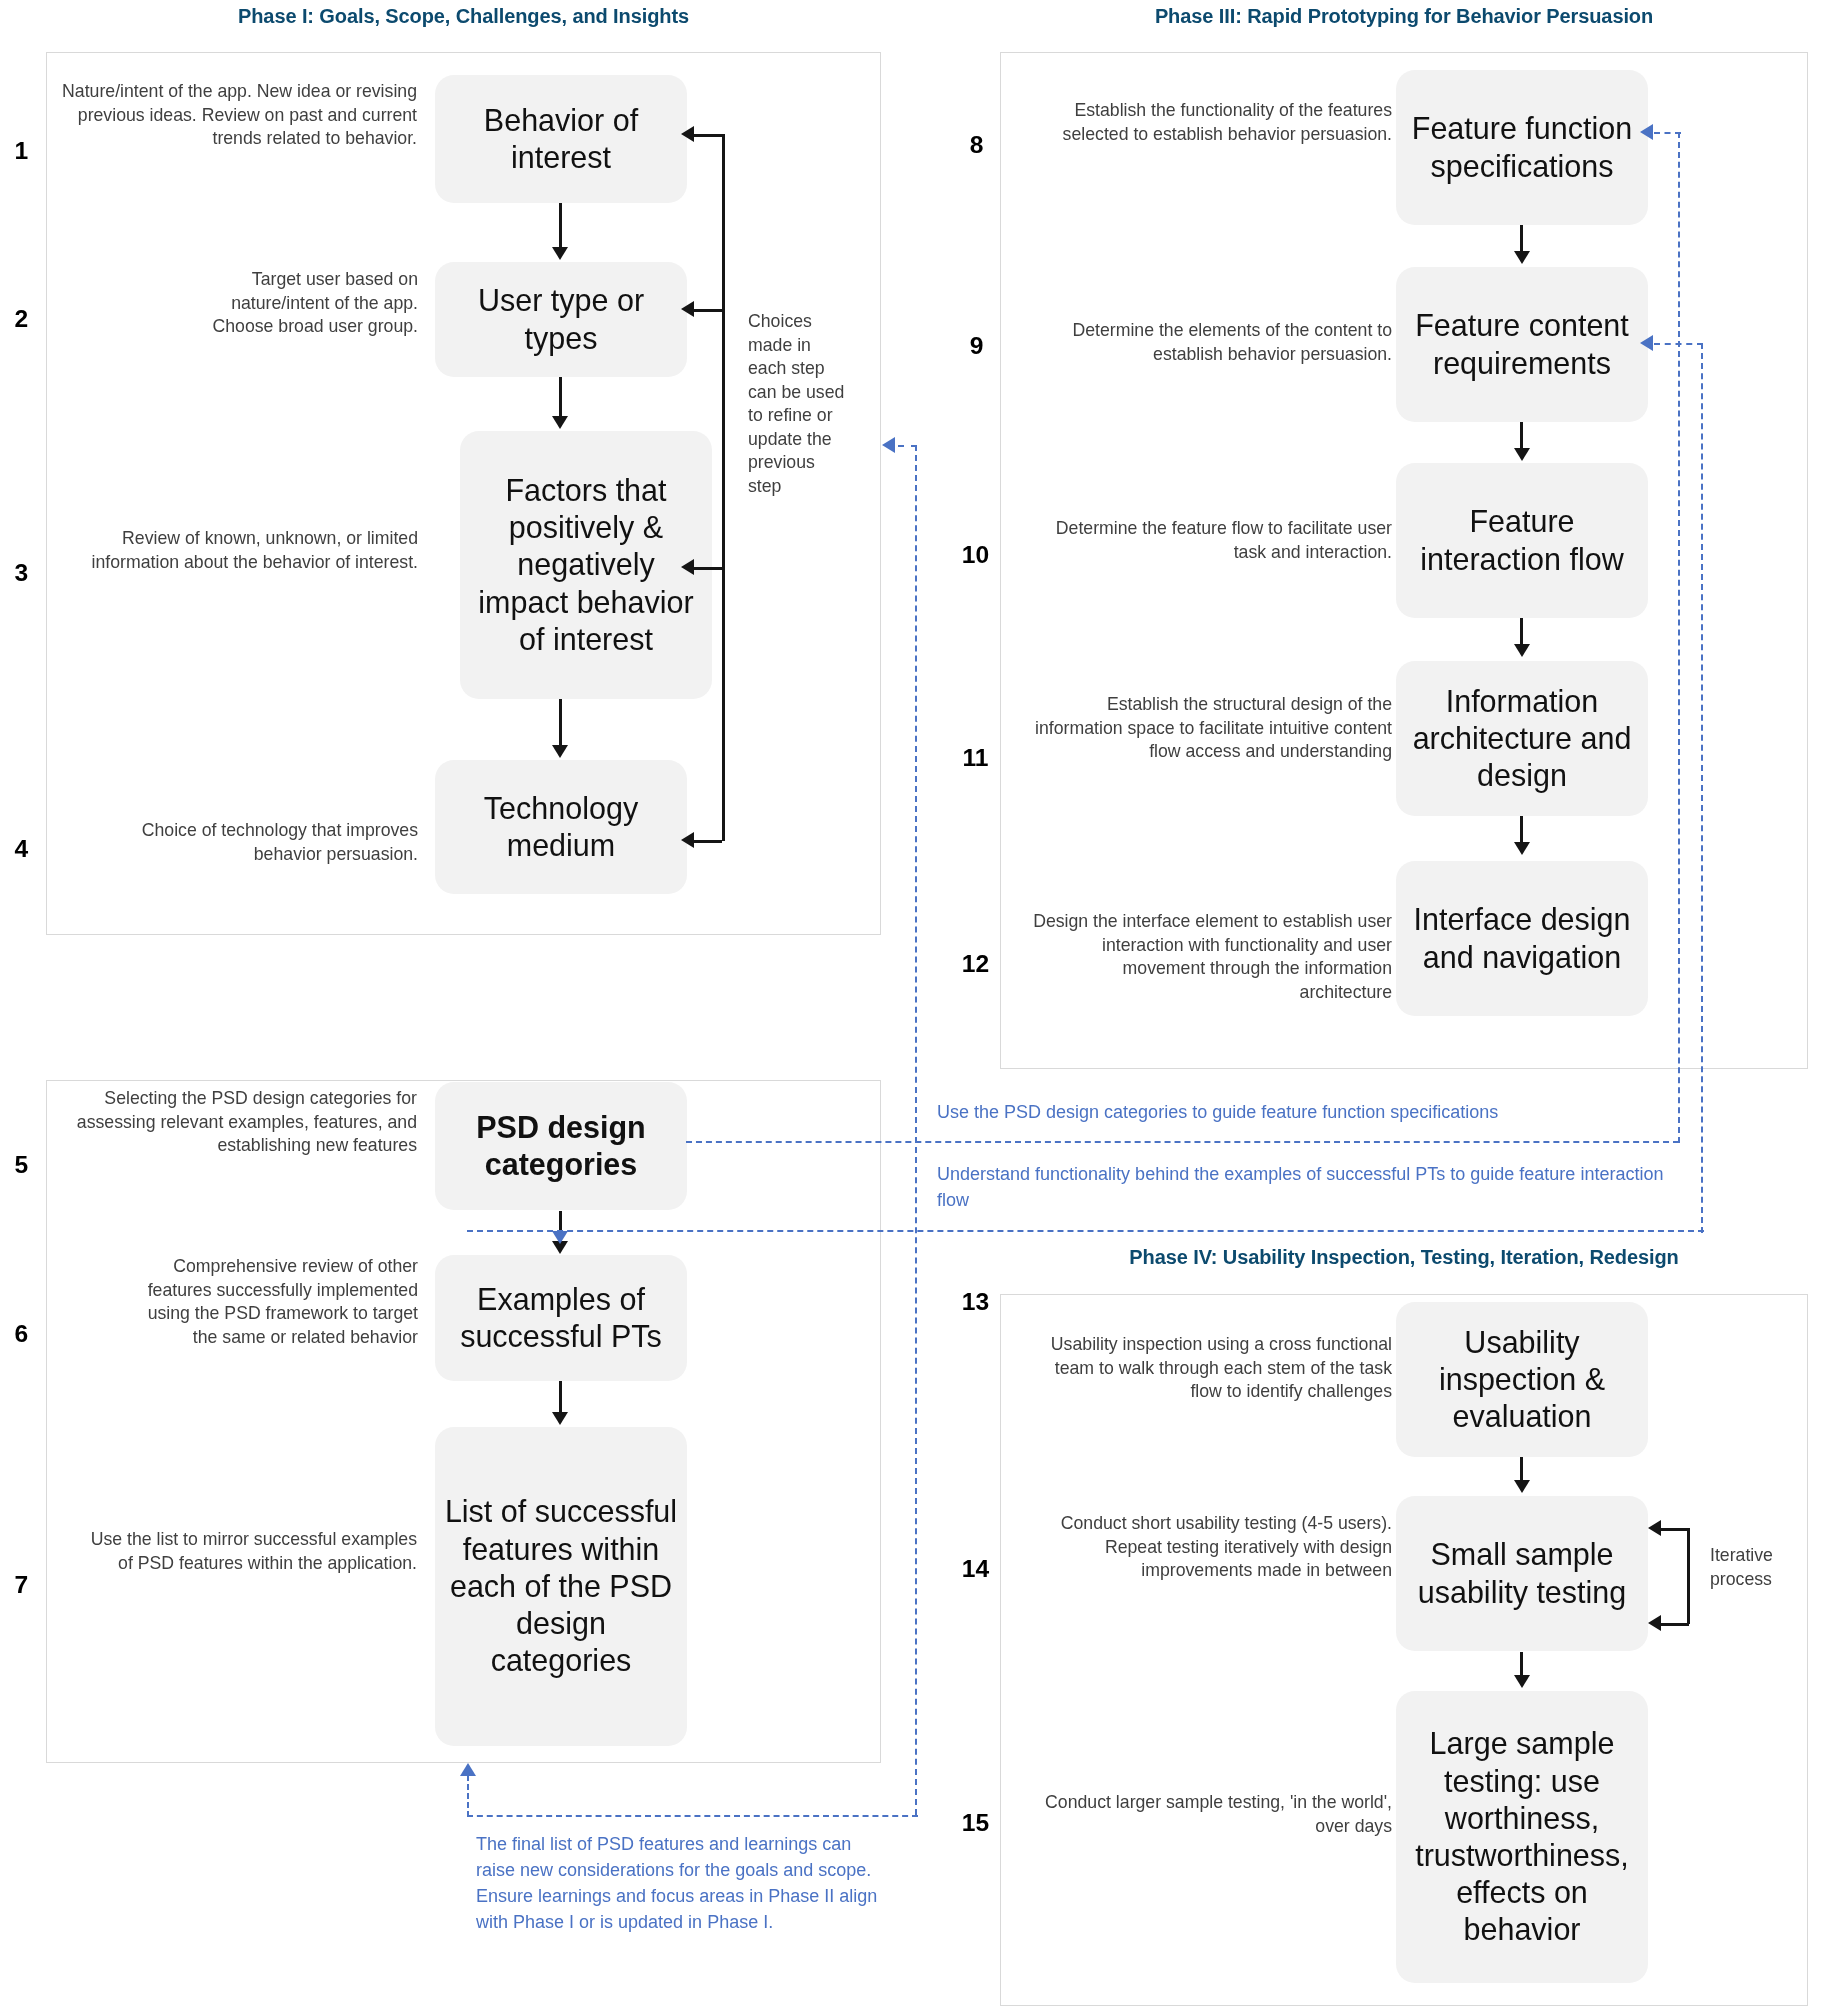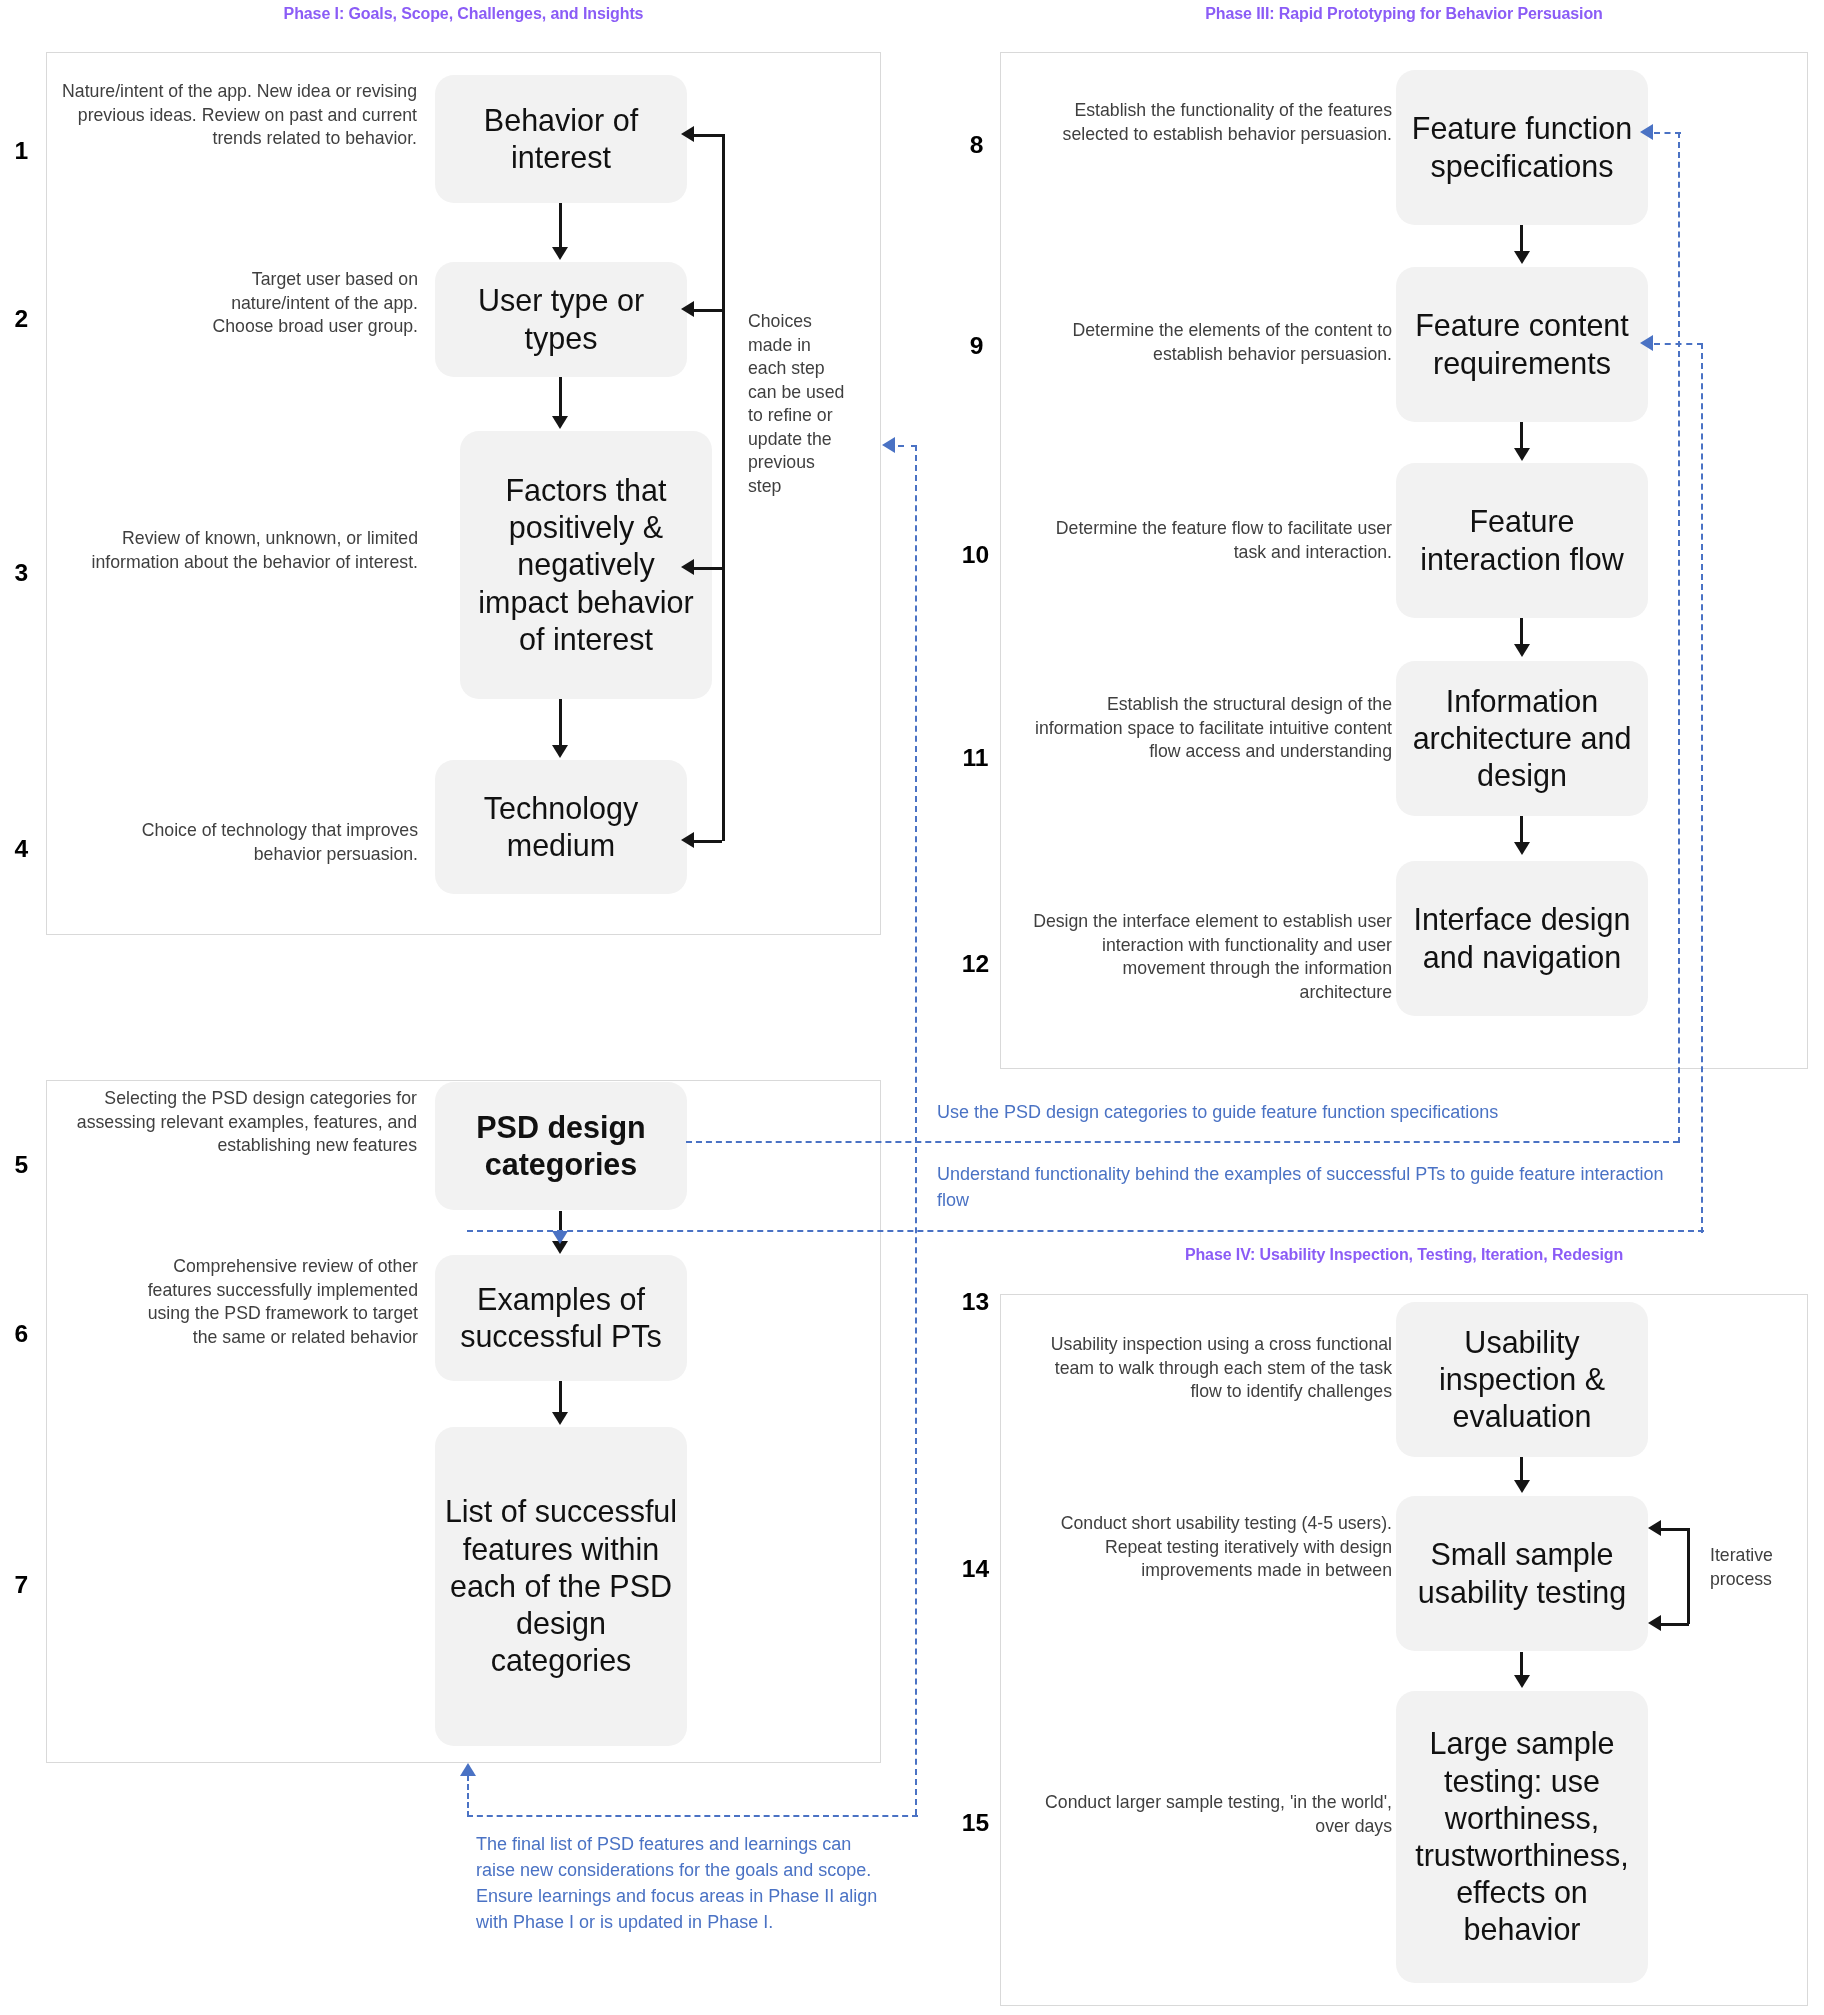--- a/index.html
+++ b/index.html
@@ -1,21 +1,21 @@
 <!DOCTYPE html>
 <html style="font-size:8.6px"><head>
 <meta charset="utf-8">
 <style>
   html,body{margin:0;padding:0;background:#ffffff;}
   body{font-family:"Liberation Sans", sans-serif;color:#111;}
   #canvas{position:relative;width:1824px;height:2015px;background:#fff;overflow:hidden;}
 
   .phase-title{
-    position:absolute;font-weight:bold;color:#8b5cf6;
-    text-align:center;font-size:16px;letter-spacing:-0.1px;
+    position:absolute;font-weight:bold;color:#0c4a6e;
+    text-align:center;font-size:20px;letter-spacing:-0.1px;
     white-space:nowrap;
   }
 
   .panel{
     position:absolute;border:1.6px solid #d9d9d9;background:transparent;box-sizing:border-box;
   }
 
   .step-num{
     position:absolute;font-weight:bold;font-size:24.6px;color:#000;text-align:center;
   }
@@ -118,20 +118,21 @@
   <div class="side-note" style="left:748px;top:310px;width:99px;">Choices made in each step can be used to refine or update the previous step</div>
 
   <div class="panel" style="left:46px;top:1080px;width:835px;height:683px;"></div>
 
   <div class="step-num" style="left:5.4px;top:1151px;width:32px;">5</div>
   <div class="step-num" style="left:5.4px;top:1320px;width:32px;">6</div>
   <div class="step-num" style="left:5.4px;top:1571px;width:32px;">7</div>
 
   <div class="desc" style="left:64px;top:1087px;width:353px;">Selecting the PSD design categories for assessing relevant examples, features, and establishing new features</div>
   <div class="desc" style="left:134px;top:1255px;width:284px;">Comprehensive review of other features successfully implemented using the PSD framework to target the same or related behavior</div>
+  <div class="desc" style="left:80px;top:1528px;width:337px;">Use the list to mirror successful examples of PSD features within the application.</div>
 
   <div class="node" style="left:435px;top:1082px;width:252px;height:128px;font-weight:bold;">PSD design categories</div>
   <div class="node" style="left:435px;top:1255px;width:252px;height:126px;">Examples of successful PTs</div>
   <div class="node" style="left:435px;top:1427px;width:252px;height:319px;">List of successful features within each of the PSD design categories</div>
 
   <div class="ln v" style="left:559px;top:1211px;height:32px;"></div>
   <div class="arrow-down" style="left:552px;top:1241px;"></div>
   <div class="ln v" style="left:559px;top:1381px;height:32px;"></div>
   <div class="arrow-down" style="left:552px;top:1412px;"></div>
 

